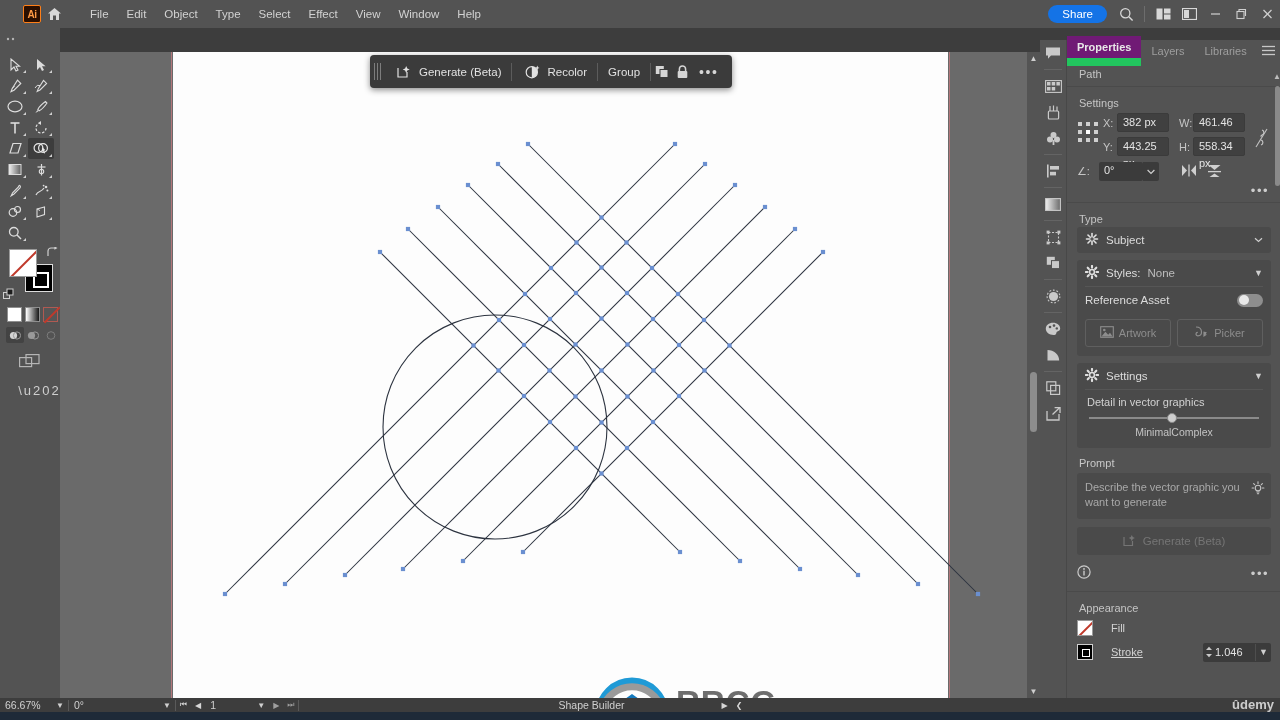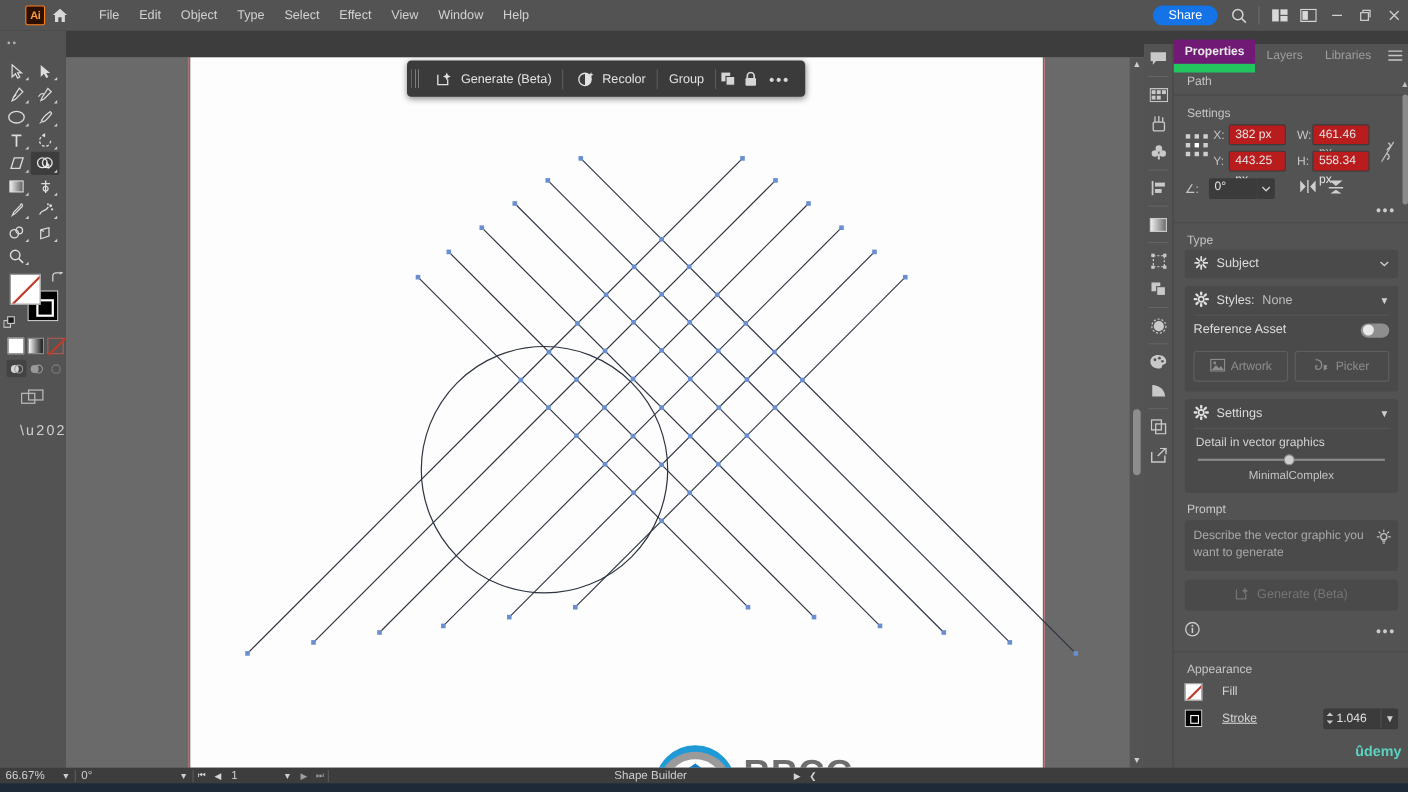--- a/index.html
+++ b/index.html
@@ -175,21 +175,21 @@
   .props-body { position: absolute; left: 0; top: 22px; width: 214px; height: 636px; overflow: hidden; }
   .psec-label { padding: 6px 12px 2px; color: #c5c5c5; font-size: 11px; }
   .hr { height: 1px; background: #4a4a4a; margin: 4px 0; }
 
   .transform-grid { display: flex; padding: 2px 10px 0 10px; align-items: flex-start; }
   .ref-point { width: 22px; height: 22px; margin-top: 8px; margin-right: 4px; position: relative; }
   .tf-fields { flex: 1; }
   .tf-row { display: flex; align-items: center; margin-bottom: 5px; }
   .tf-lbl { width: 14px; color: #c5c5c5; font-size: 11px; }
   .tf-input {
-    background: #b91c1c; color: #e4e4e4; font-size: 11px;
+    background: #404040; color: #e4e4e4; font-size: 11px;
     border: 1px solid #3b3b3b; border-radius: 2px;
     height: 19px; line-height: 17px; padding: 0 5px; width: 52px;
   }
   .tf-gap { width: 10px; }
   .link-ico { width: 20px; display:flex; align-items:center; justify-content:center; margin-top: 14px; }
   .angle-row { display: flex; align-items: center; padding: 0 10px; margin-top: 1px; }
   .angle-input {
     background: #3b3b3b; color: #e4e4e4; font-size: 11px; border-radius: 2px;
     height: 19px; line-height: 17px; padding: 0 5px; width: 44px; border: none;
   }
@@ -277,21 +277,21 @@
   .sb-cell { display: flex; align-items: center; height: 14px; padding: 0 5px; }
   .sb-sep { width: 1px; height: 11px; background: #5a5a5a; }
   .sb-chev { color: #cfcfcf; font-size: 8px; padding: 0 4px; }
   .sb-arrow { color: #9e9e9e; font-size: 8px; padding: 0 4px; }
   .sb-arrow.on { color: #d6d6d6; }
   .bottom-strip { position: absolute; left: 0; bottom: 0; width: 1280px; height: 8px; background: #1e2a38; }
 
   
   .wm-rrcg { position: absolute; left: 532px; top: 622px; width: 218px; height: 80px; }
   .wm-udemy {
-    position: absolute; right: 6px; bottom: 30px; color: #5eead4;
+    position: absolute; right: 6px; bottom: 8px; color: #e5e5e5;
     font-size: 13px; font-weight: bold; opacity: .85;
   }
 </style>
 </head>
 <body>
 
 <div id="app">
 
   <div class="menubar">
     <div class="ai-logo">Ai</div>

